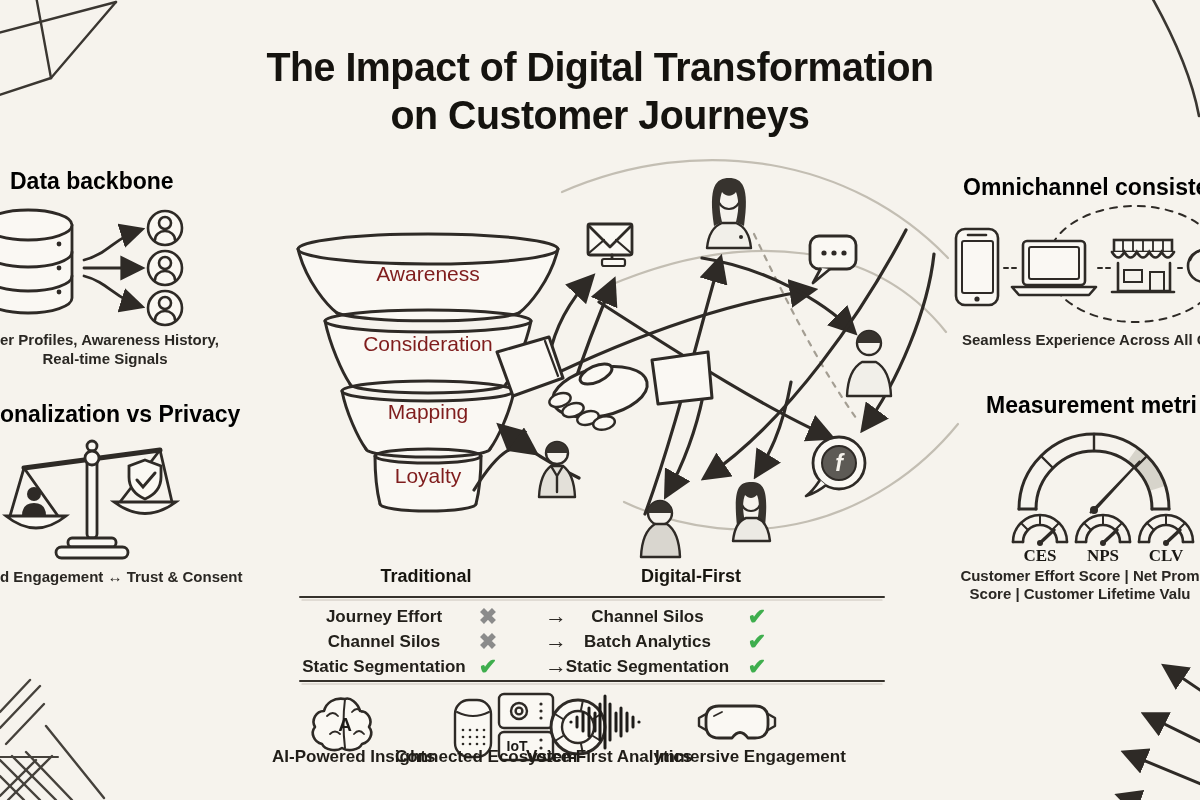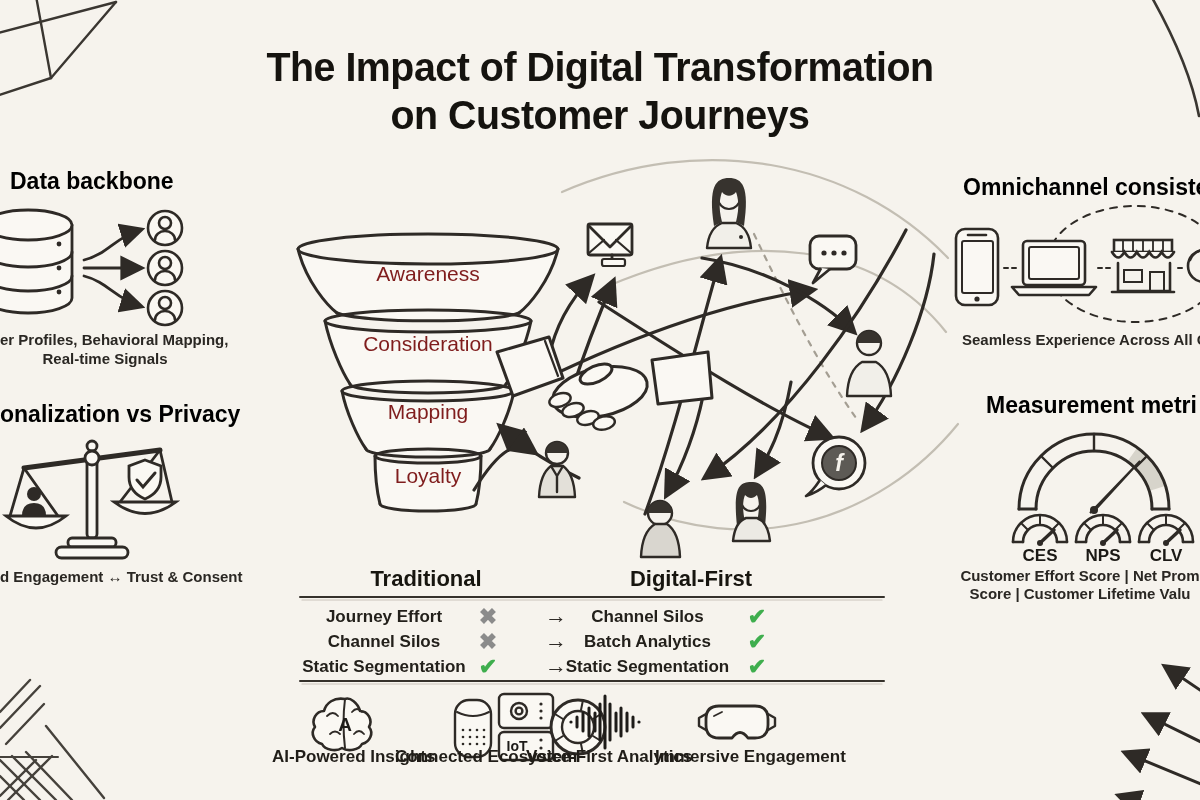--- a/index.html
+++ b/index.html
@@ -12,25 +12,25 @@
   .abs{position:absolute;}
   .c{text-align:center;white-space:nowrap;}
   .title-line{
     left:0;width:1200px;text-align:center;
     font-size:41px;font-weight:bold;letter-spacing:-0.5px;color:#15130f;
     transform:scaleX(.96);
   }
   .h-section{font-size:23px;font-weight:bold;color:#000000;white-space:nowrap;}
   .cap{font-size:15px;font-weight:bold;color:#2a2723;}
   .funnel-label{font-size:21px;font-weight:500;color:#7f1d1d;}
-  .tbl-header{font-size:22px;font-weight:bold;color:#17150f;}
+  .tbl-header{font-size:18px;font-weight:bold;color:#17150f;}
   .tbl-cell{font-size:17px;font-weight:bold;color:#23201b;height:24px;line-height:24px;}
   .mark{font-size:22px;font-weight:bold;}
   .arrow-cell{font-size:22px;font-weight:bold;color:#2e2a26;}
-  .gauge-label{font-size:17px;font-weight:bold;color:#1b1915;}
+  .gauge-label{font-size:17px;font-weight:bold;color:#1b1915;font-family:Liberation Serif, serif;}
   .cap-label{font-size:17px;font-weight:bold;color:#201d18;}
   svg text{font-family:"Liberation Sans",sans-serif;}
 </style>
 </head>
 <body>
 
 <svg class="abs" style="left:0;top:0" width="1200" height="800" viewBox="0 0 1200 800">
   <defs>
     <marker id="ah" markerWidth="9" markerHeight="9" refX="7" refY="4.5" orient="auto">
       <path d="M0,0 L9,4.5 L0,9 z" fill="#2e2a26"></path>
@@ -359,21 +359,21 @@
     <path d="M719,706 h36 q13,0 13,13 v6 q0,13 -13,13 h-7 q-8,-11 -16,0 h-13 q-13,0 -13,-13 v-6 q0,-13 13,-13 z"></path>
     <path d="M706,714 l-7,4 v8 l7,4 M768,714 l7,4 v8 l-7,4" fill="none" stroke-width="2.4"></path>
     <path d="M714,716 l8,-4" fill="none" stroke-width="1.8"></path>
   </g>
 </svg>
 
 <div class="abs title-line" style="top:44px">The Impact of Digital Transformation</div>
 <div class="abs title-line" style="top:92px">on Customer Journeys</div>
 
 <div class="abs h-section" style="left:10px;top:168px">Data backbone</div>
-<div class="abs cap c" style="left:0;top:331px;width:210px">er Profiles, Behavioral Mapping,</div>
+<div class="abs cap c" style="left:0;top:331px;width:210px">er Profiles, Awareness History,</div>
 <div class="abs cap c" style="left:0;top:350px;width:210px">Real-time Signals</div>
 
 <div class="abs h-section c" style="left:0;top:401px;width:233px">onalization vs Privacy</div>
 <div class="abs cap c" style="left:0;top:568px;width:232px">d Engagement ↔ Trust &amp; Consent</div>
 
 <div class="abs funnel-label c" style="left:328px;top:262px;width:200px">Awareness</div>
 <div class="abs funnel-label c" style="left:328px;top:332px;width:200px">Consideration</div>
 <div class="abs funnel-label c" style="left:328px;top:400px;width:200px">Mapping</div>
 <div class="abs funnel-label c" style="left:328px;top:464px;width:200px">Loyalty</div>
 

